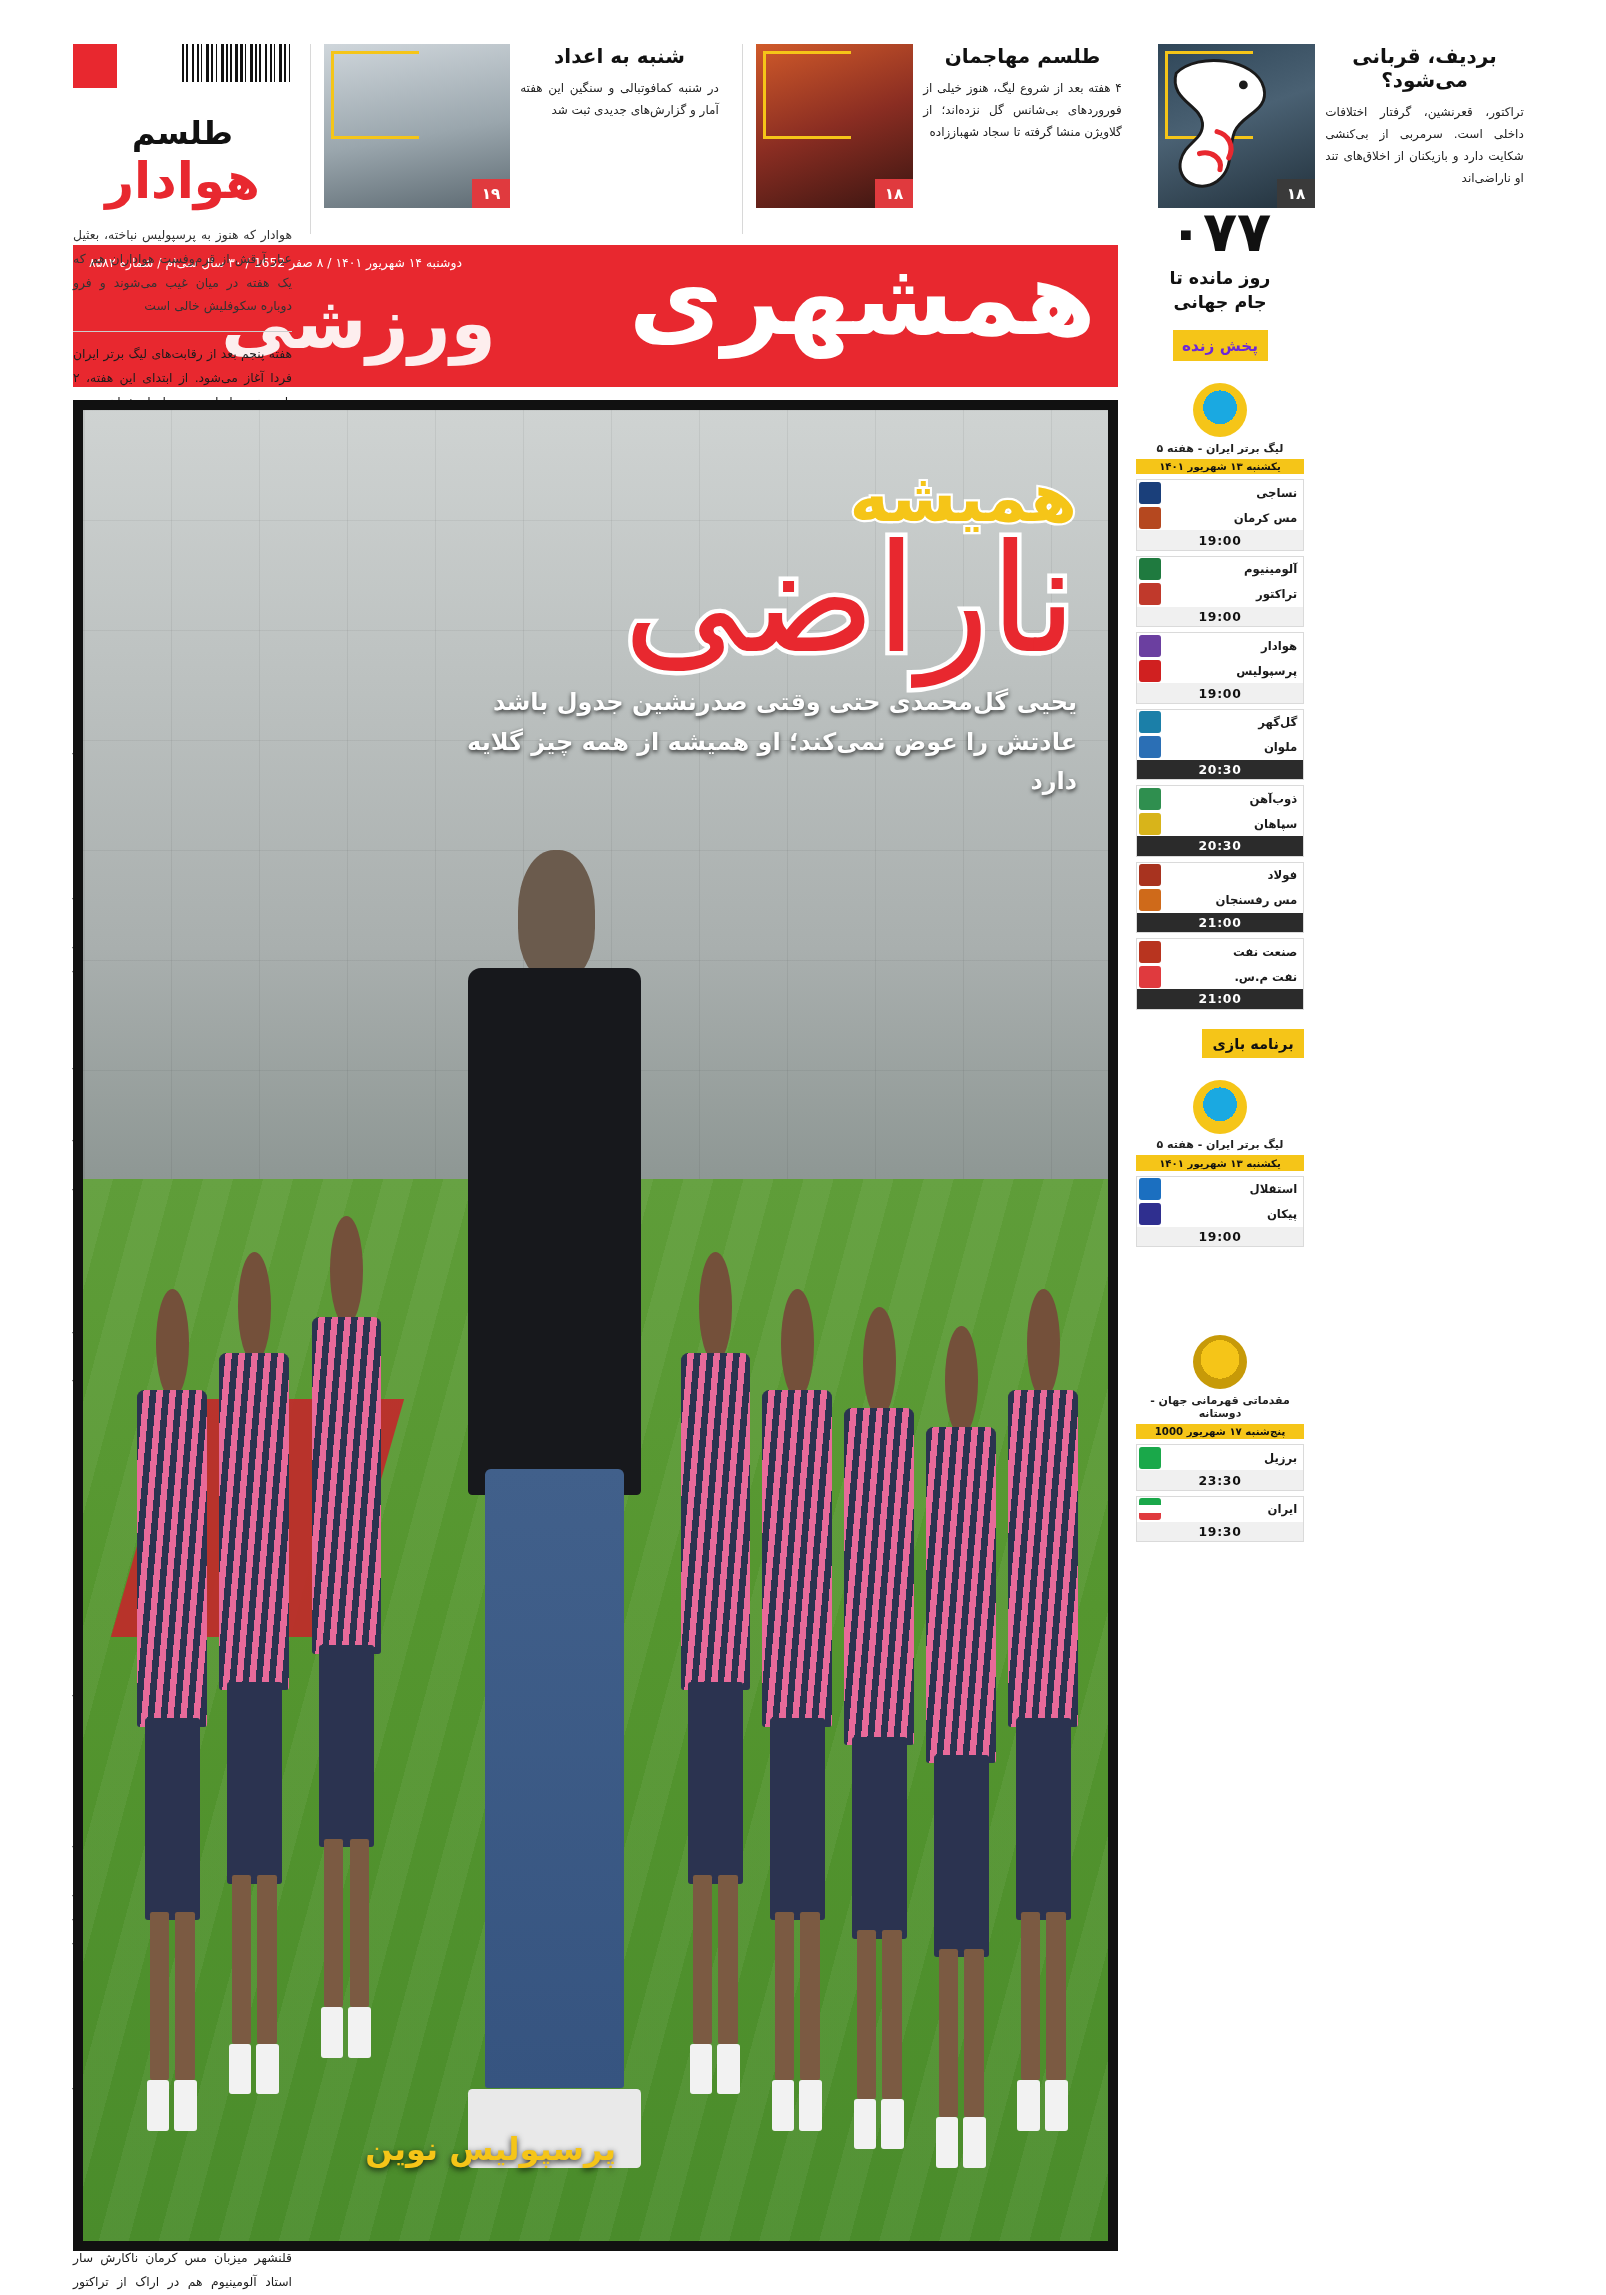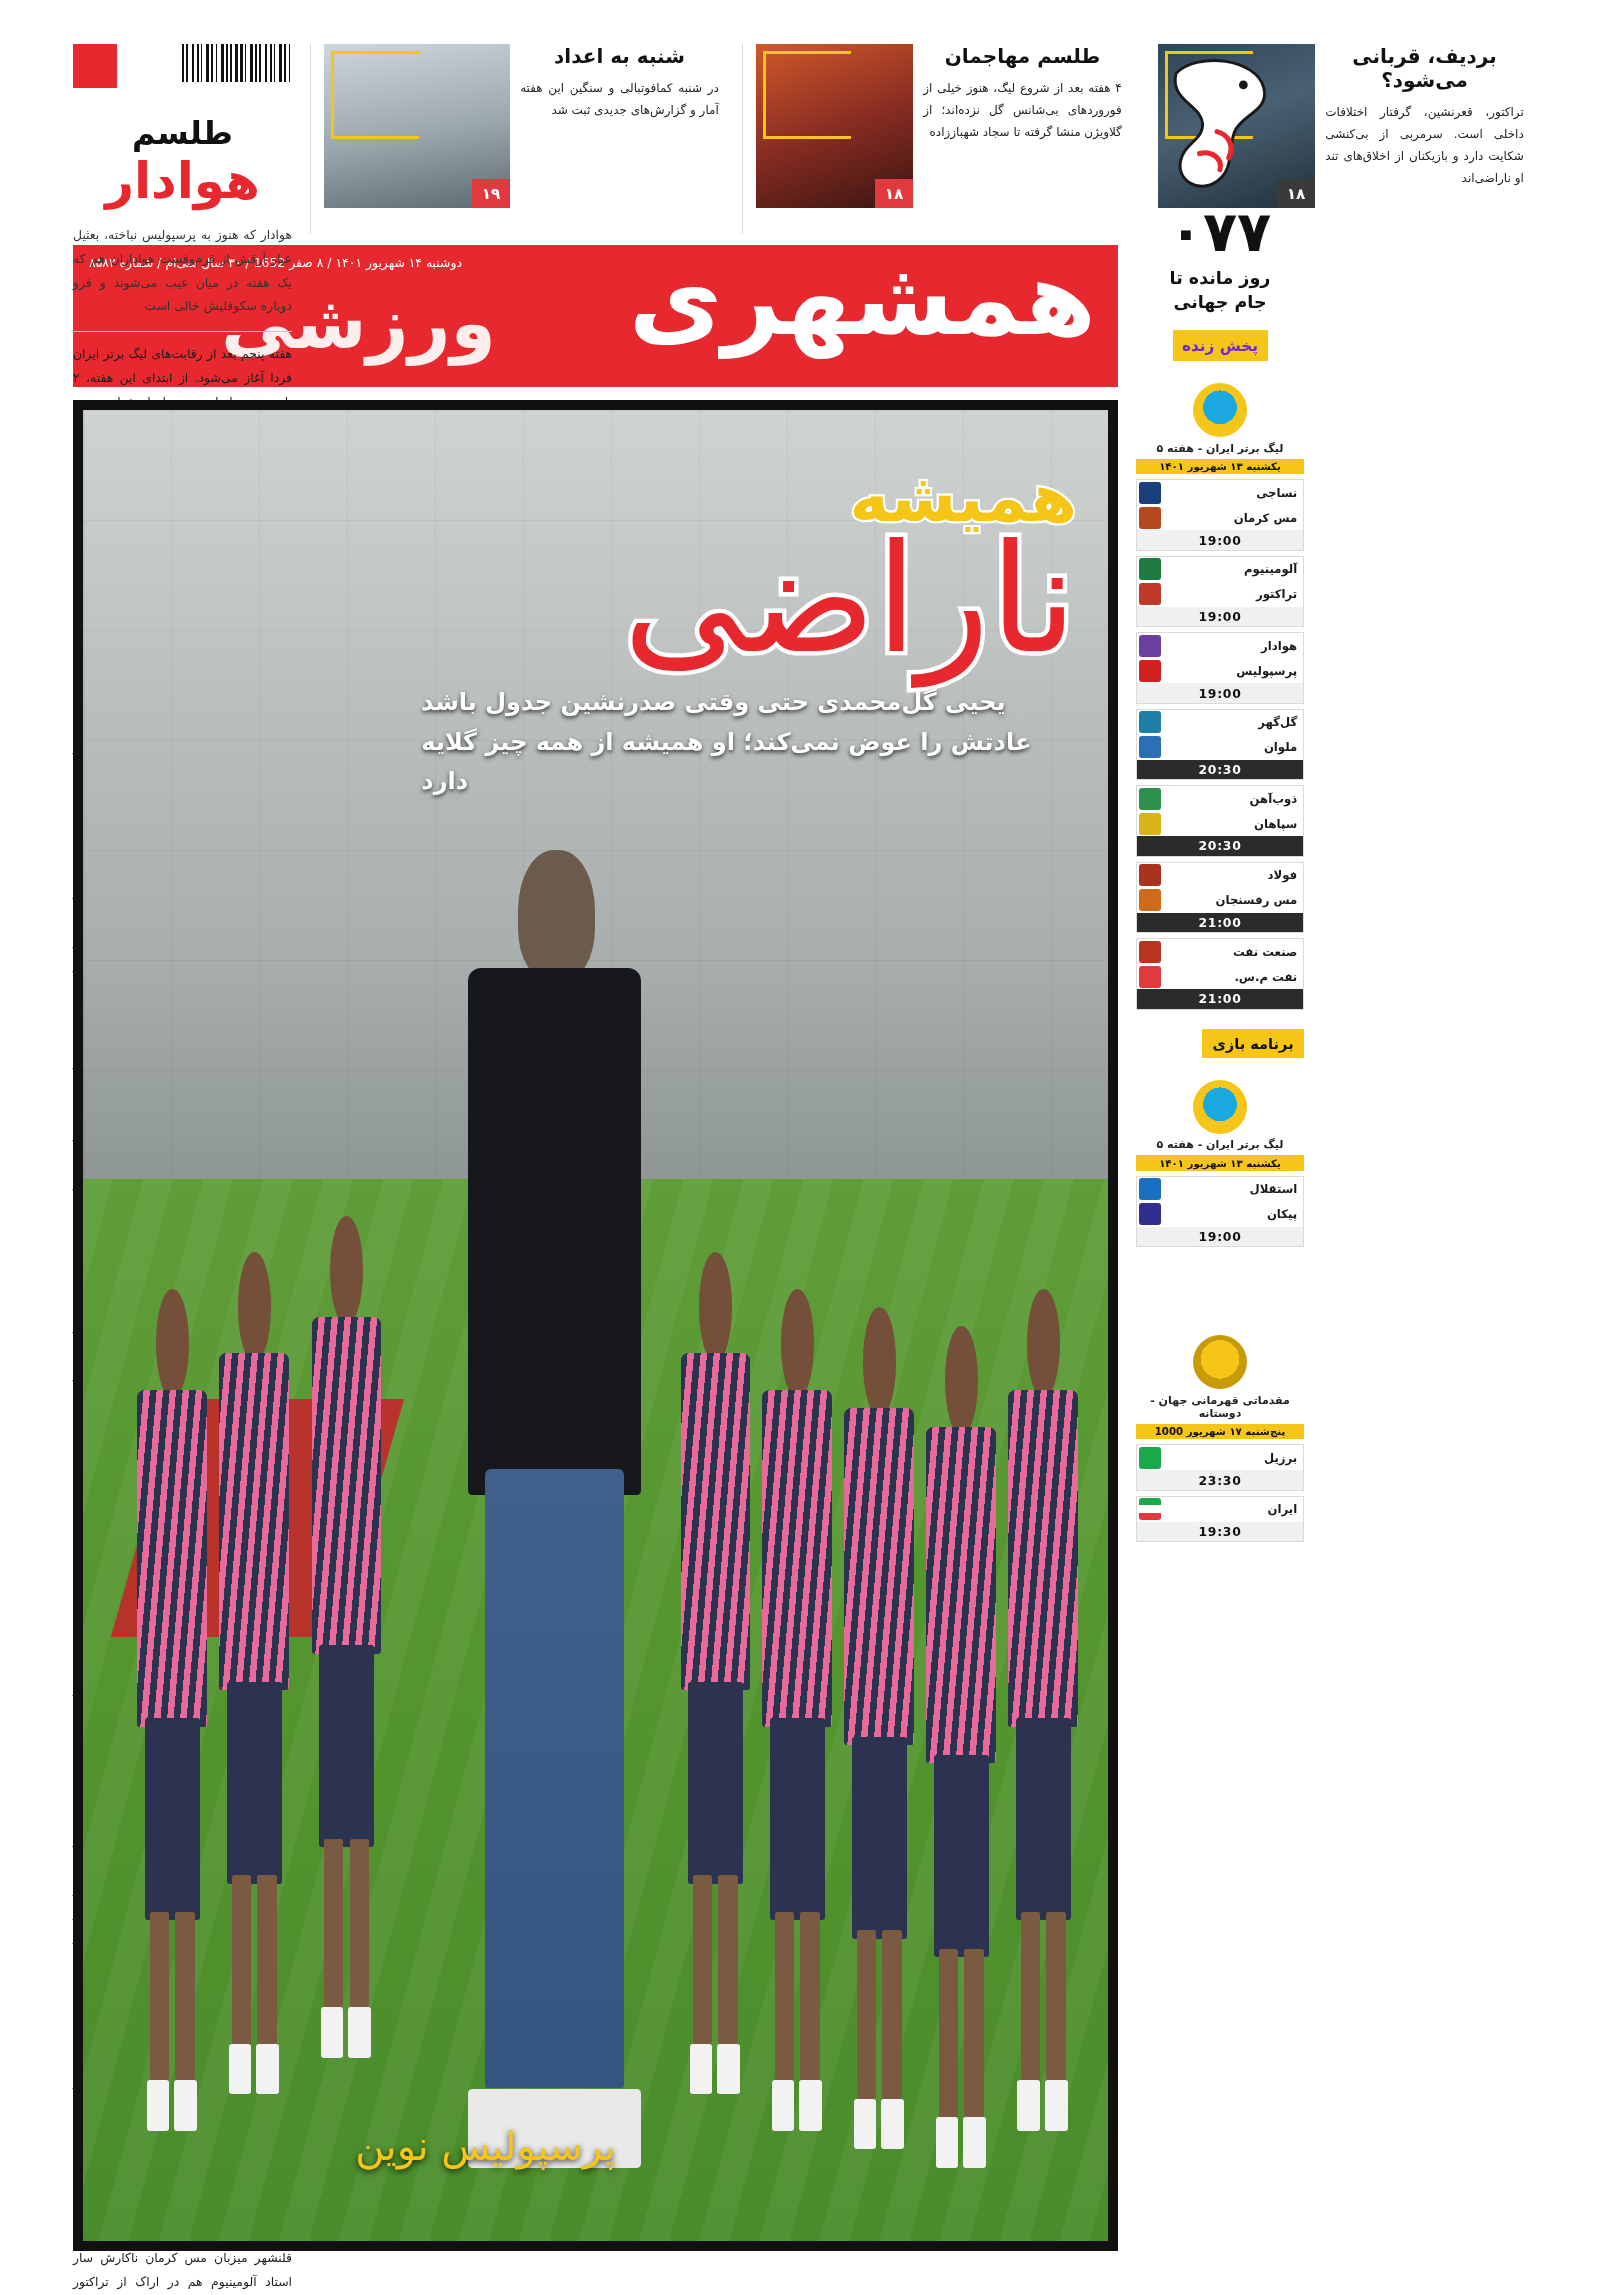--- a/index.html
+++ b/index.html
@@ -468,35 +468,35 @@
     letter-spacing: -5.8px;
   }
   .hl-deck {
     margin-top: 13px;
     font-size: 24px;
     font-weight: bold;
     color: #ffffff;
     line-height: 1.65;
     text-shadow: 0 1.5px 4.4px rgba(0,0,0,.75);
     direction: rtl;
-    text-align: left;
+    text-align: right;
   }
 
   .lead-bottom {
     position: absolute;
     left: 4%;
     bottom: 4%;
     width: 48%;
     direction: rtl;
     text-align: right;
     z-index: 5;
   }
   .lb-title {
-    font-size: 40px;
-    font-weight: normal;
+    font-size: 32px;
+    font-weight: bold;
     color: #f5c518;
     text-shadow: 0 2.2px 6.6px rgba(0,0,0,.8);
     line-height: 1.1;
   }
   .lb-body {
     margin-top: 7.3px;
     font-size: 22.6px;
     font-weight: bold;
     color: #ffffff;
     line-height: 1.6;

